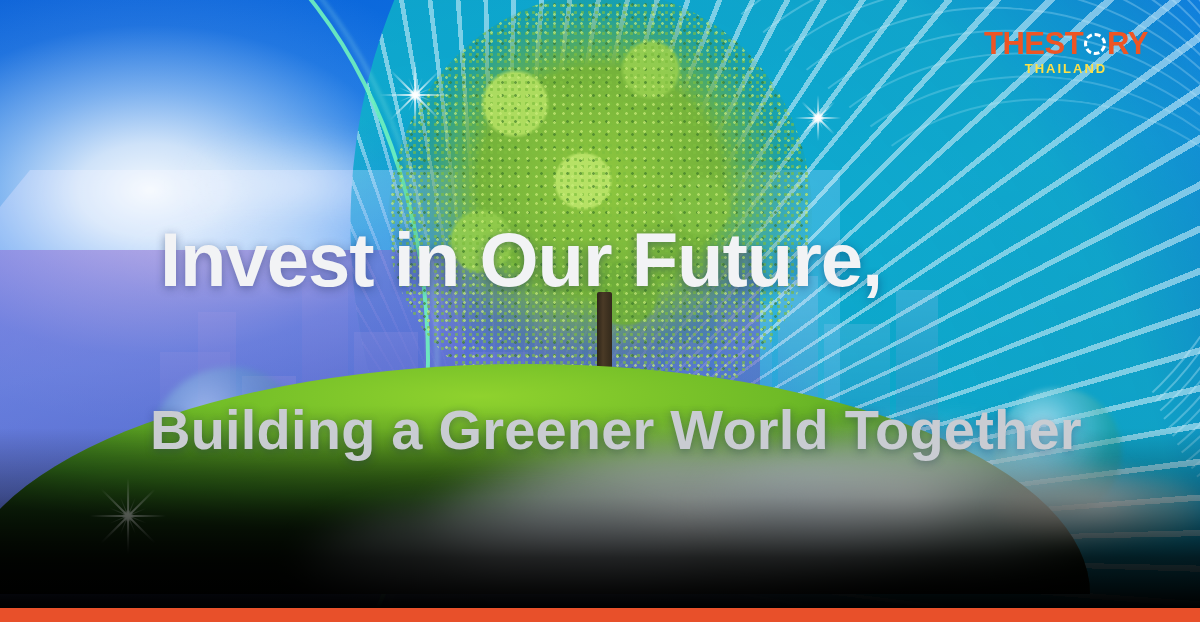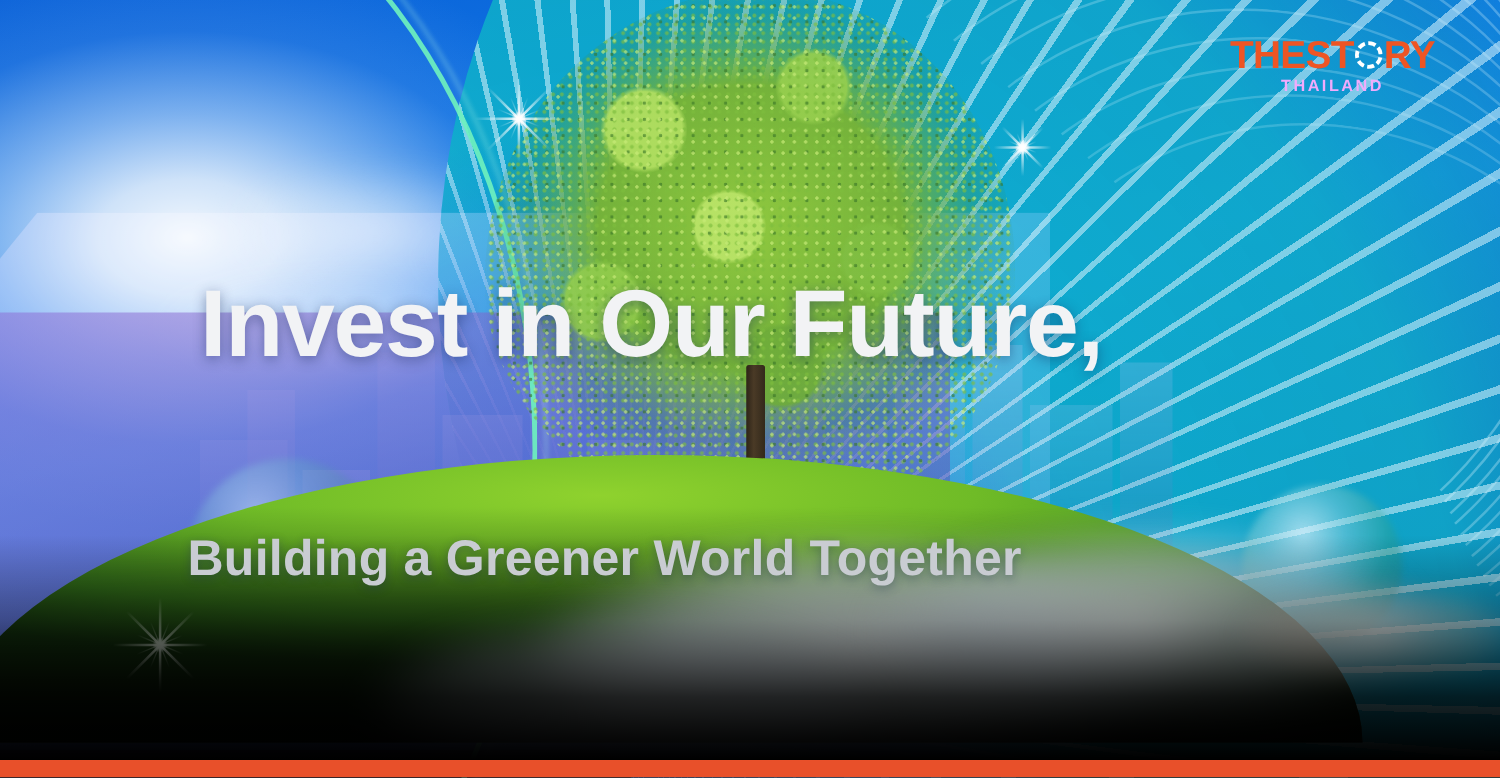--- a/index.html
+++ b/index.html
@@ -209,44 +209,43 @@
   }
   .sub1 {
     position:absolute; left:368px; top:348px;
     font-size:40px; font-weight:700; letter-spacing:.2px;
     color:#cfd3d8; line-height:1;
     text-shadow:0 2px 8px rgba(30,40,90,.38);
     white-space:nowrap;
   }
   .sub2 {
     position:absolute; left:150px; top:402px;
-    font-size:40px; font-weight:700; letter-spacing:.2px;
+    font-size:56px; font-weight:700; letter-spacing:.2px;
     color:#c9ccd2; line-height:1;
     text-shadow:0 2px 8px rgba(30,40,90,.38);
     white-space:nowrap;
-    margin-top:25px;
   }
 
   
   .logo { position:absolute; right:44px; top:28px; text-align:center; width:180px; }
   .logo-main {
     font-size:31px; font-weight:700; letter-spacing:-.5px;
     color:#ee5524; line-height:1;
     display:flex; align-items:center; justify-content:center; gap:0;
   }
   .logo-ring {
     display:inline-block; width:22px; height:22px; margin:0 1px;
     border-radius:50%;
     border:3px dashed #ffffff;
     box-sizing:border-box;
   }
   .logo-sub {
     margin-top:3px;
     font-size:13px; font-weight:700; letter-spacing:2px;
-    color:#f0abfc; line-height:1;
+    color:#fde047; line-height:1;
   }
 
   
   .orange-bar {
     position:absolute; left:0; bottom:0; width:1200px; height:14px;
     background:#e8502a;
   }
 </style>
 </head>
 <body>

